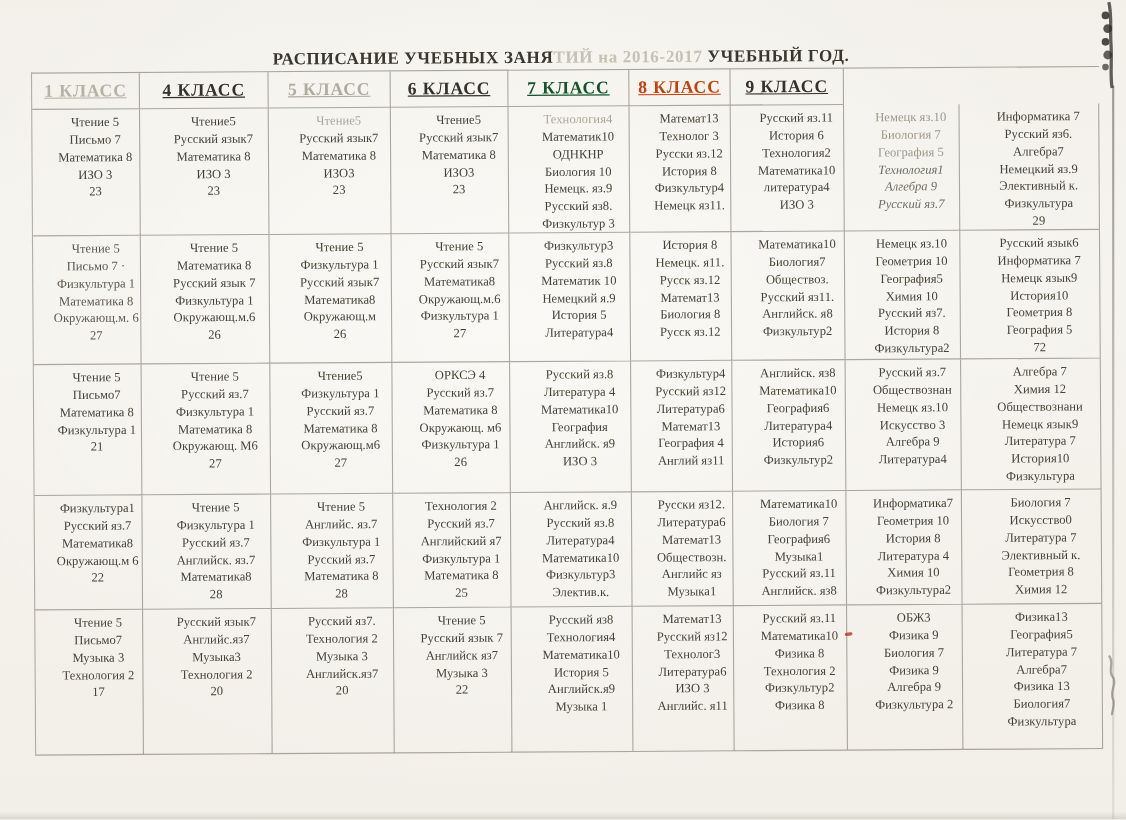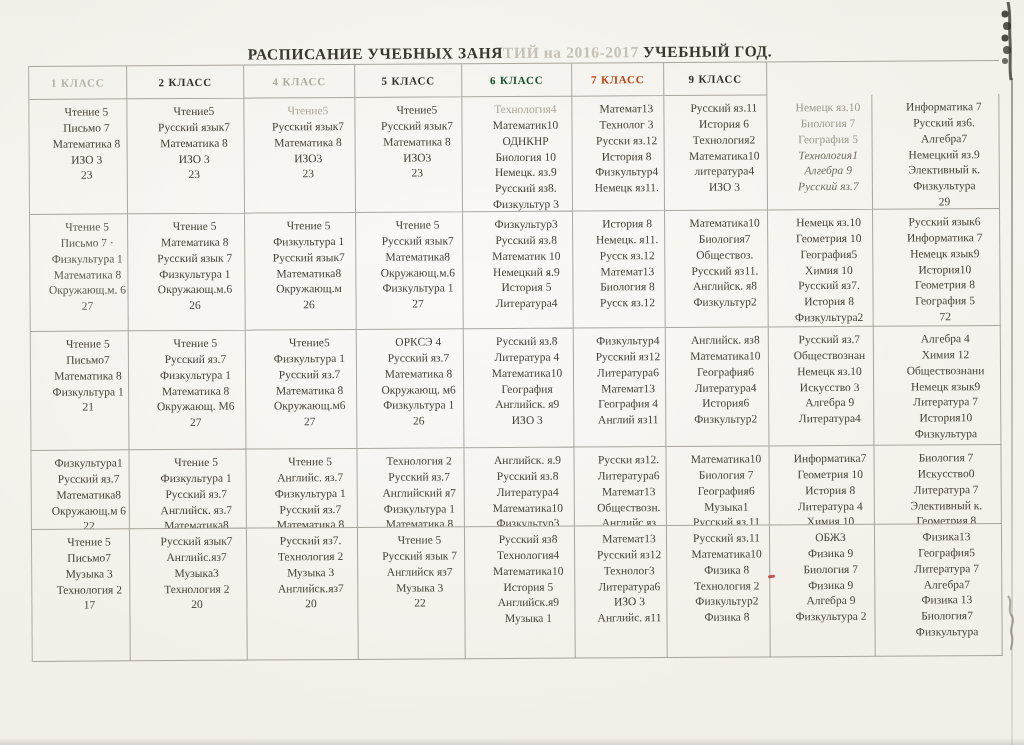--- a/index.html
+++ b/index.html
@@ -35,36 +35,36 @@
   }
   .hdr,.cell{
     border-right:1px solid rgba(110,104,92,0.55);
     border-bottom:1px solid rgba(110,104,92,0.55);
     box-sizing:border-box;
     text-align:center;
     overflow:hidden;
   }
   .hdr{
     height:33px;line-height:33px;
-    font-weight:bold;font-size:11px;letter-spacing:0.8px;color:#35312a;
+    font-weight:bold;font-size:16px;letter-spacing:0.8px;color:#35312a;text-decoration:underline;
   }
   
   .hdr:nth-child(1){color:#b6b1a5;}
   .hdr:nth-child(3){color:#b0aba0;}
   .hdr:nth-child(5){color:#14532d;}
   .hdr:nth-child(6){color:#c2410c;}
   .hdr:nth-child(8){color:#ccc8bc;}
   .cell{
     padding-top:5px;
     font-size:11.5px;line-height:1.38;color:#474339;padding-left:17px;
   }
   .body .row:nth-child(1) .cell{height:115px;}
   .body .row:nth-child(2) .cell{height:117px;}
   .body .row:nth-child(3) .cell{height:119px;}
-  .body .row:nth-child(4) .cell{height:79px;}
+  .body .row:nth-child(4) .cell{height:104px;}
   .body .row:nth-child(5) .cell{height:132px;}
   
   .cell[data-row="0"][data-col="2"] .line:nth-child(1),
   .cell[data-row="0"][data-col="4"] .line:nth-child(1){color:#aba69a;}
   .cell[data-row="0"][data-col="7"] .line:nth-child(-n+3){color:#9d988c;}
   .cell[data-row="0"][data-col="7"] .line:nth-child(n+4){color:#726d62;font-style:italic;}
   .cell[data-row="1"][data-col="0"] .line{color:#5d584d;}
   .line{white-space:nowrap;}
   
   .edge-line{
@@ -88,25 +88,25 @@
 <div class="paper"></div>
 
 <div class="sheet">
   <div class="doc-title">
     <span>РАСПИСАНИЕ УЧЕБНЫХ ЗАНЯ</span><span class="seg-faint">ТИЙ на 2016-2017</span><span> УЧЕБНЫЙ ГОД.</span>
   </div>
 
   <div class="tbl">
     <div class="row">
         <div class="hdr">1 КЛАСС</div>
-        <div class="hdr">2 КЛАСС</div>
         <div class="hdr">4 КЛАСС</div>
         <div class="hdr">5 КЛАСС</div>
         <div class="hdr">6 КЛАСС</div>
         <div class="hdr">7 КЛАСС</div>
+        <div class="hdr">8 КЛАСС</div>
         <div class="hdr">9 КЛАСС</div>
       </div>
     <div class="body">
         <div class="row">
           <div class="cell" data-row="0" data-col="0">
             <div class="line">Чтение 5</div>
             <div class="line">Письмо 7</div>
             <div class="line">Математика 8</div>
             <div class="line">ИЗО 3</div>
             <div class="line">23</div>
@@ -309,21 +309,21 @@
           </div>
           <div class="cell" data-row="2" data-col="7">
             <div class="line">Русский яз.7</div>
             <div class="line">Обществознан</div>
             <div class="line">Немецк яз.10</div>
             <div class="line">Искусство 3</div>
             <div class="line">Алгебра 9</div>
             <div class="line">Литература4</div>
           </div>
           <div class="cell" data-row="2" data-col="8">
-            <div class="line">Алгебра 4</div>
+            <div class="line">Алгебра 7</div>
             <div class="line">Химия 12</div>
             <div class="line">Обществознани</div>
             <div class="line">Немецк язык9</div>
             <div class="line">Литература 7</div>
             <div class="line">История10</div>
             <div class="line">Физкультура</div>
           </div>
         </div>
         <div class="row">
           <div class="cell" data-row="3" data-col="0">

